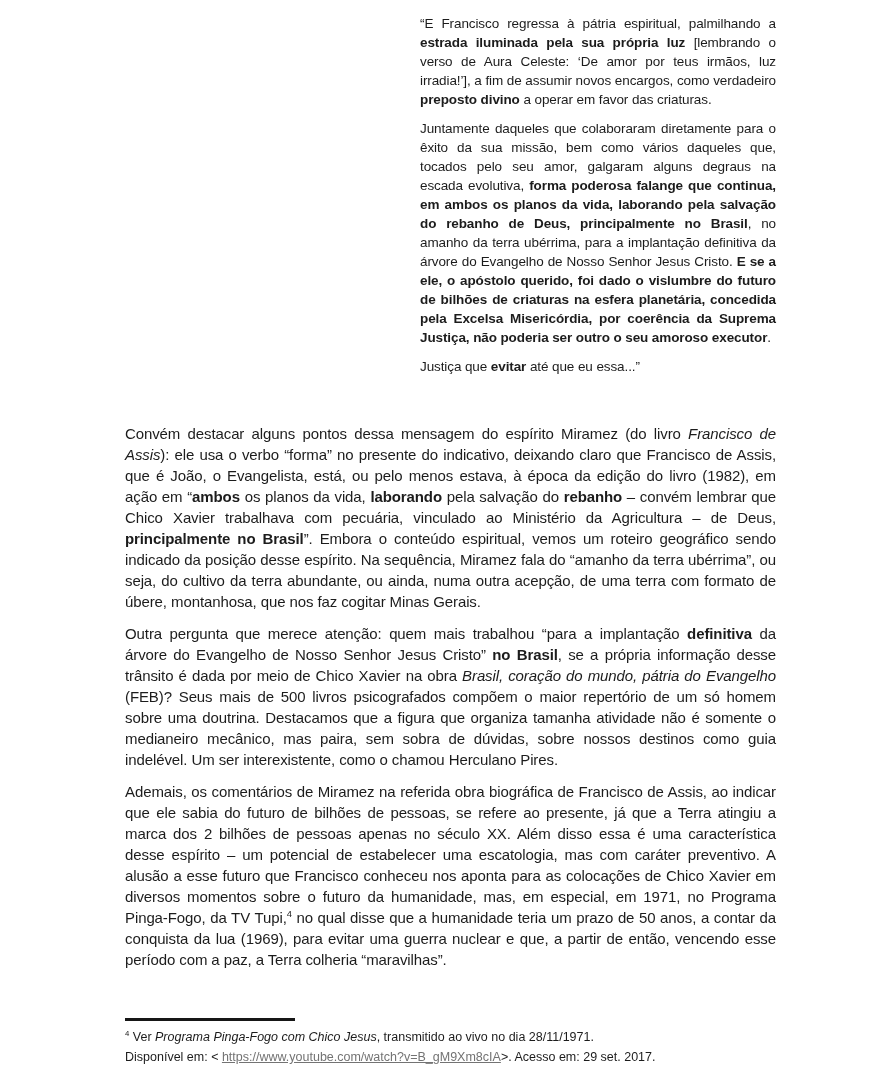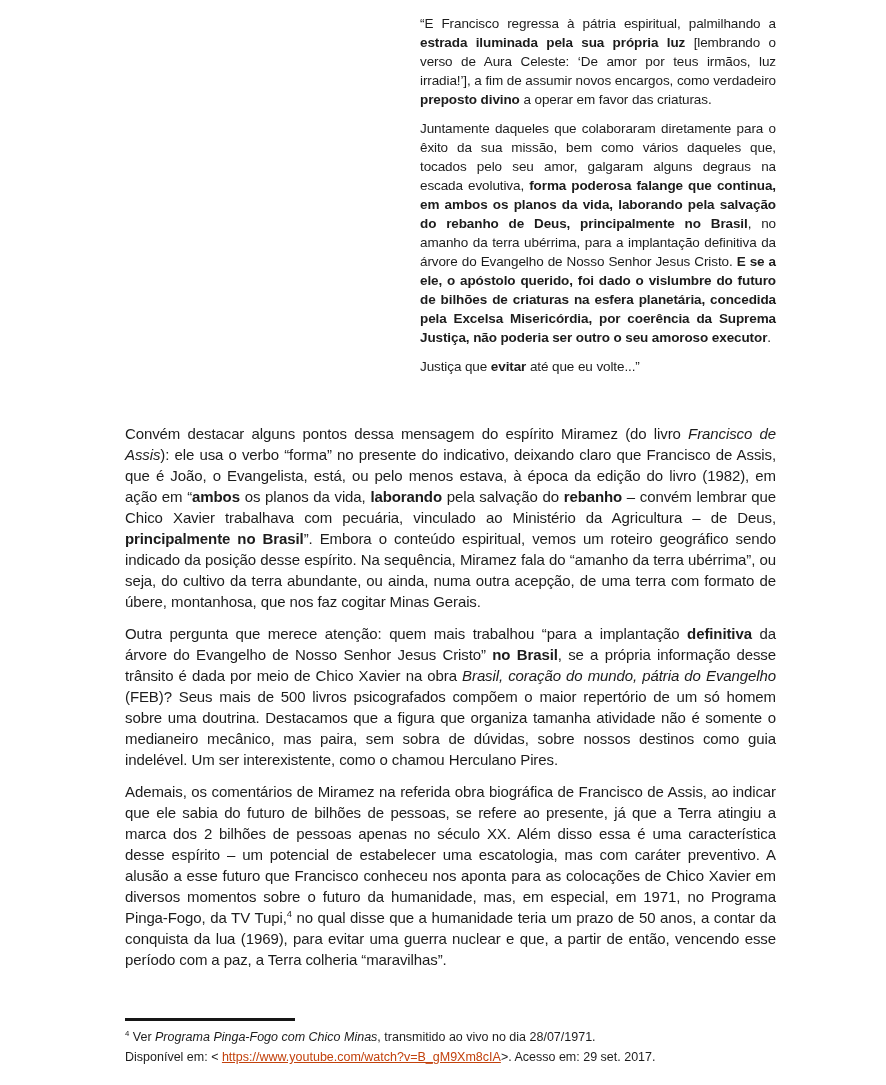--- a/index.html
+++ b/index.html
@@ -46,21 +46,21 @@
   }
   
   .b { font-weight: bold; }
   .i { font-style: italic; }
   .sup {
     vertical-align: super;
     font-size: 0.62em;
     line-height: 0;
   }
   a.link {
-    color: #c2410c;
+    color: #737373;
     text-decoration: underline;
     cursor: pointer;
   }
   
   .footnote {
     position: absolute;
     left: 125px;
     right: 110px;
     top: 1012px;
     background: #ffffff;
@@ -79,28 +79,28 @@
   }
 </style>
 </head>
 <body>
 
 <div class="page">
 
   <section class="quote">
     <p><span>“E Francisco regressa à pátria espiritual, palmilhando a </span><span class="b">estrada iluminada pela sua própria luz</span><span> [lembrando o verso de Aura Celeste: ‘De amor por teus irmãos, luz irradia!’], a fim de assumir novos encargos, como verdadeiro </span><span class="b">preposto divino</span><span> a operar em favor das criaturas.</span></p>
     <p><span>Juntamente daqueles que colaboraram diretamente para o êxito da sua missão, bem como vários daqueles que, tocados pelo seu amor, galgaram alguns degraus na escada evolutiva, </span><span class="b">forma poderosa falange que continua, em ambos os planos da vida, laborando pela salvação do rebanho de Deus, principalmente no Brasil</span><span>, no amanho da terra ubérrima, para a implantação definitiva da árvore do Evangelho de Nosso Senhor Jesus Cristo. </span><span class="b">E se a ele, o apóstolo querido, foi dado o vislumbre do futuro de bilhões de criaturas na esfera planetária, concedida pela Excelsa Misericórdia, por coerência da Suprema Justiça, não poderia ser outro o seu amoroso executor</span><span>.</span></p>
-    <p><span>Justiça que </span><span class="b">evitar</span><span> até que eu volte...”</span></p>
+    <p><span>Justiça que </span><span class="b">evitar</span><span> até que eu essa...”</span></p>
   </section>
 
   <section class="body-text">
     <p><span>Convém destacar alguns pontos dessa mensagem do espírito Miramez (do livro </span><span class="i">Francisco de Assis</span><span>): ele usa o verbo “forma” no presente do indicativo, deixando claro que Francisco de Assis, que é João, o Evangelista, está, ou pelo menos estava, à época da edição do livro (1982), em ação em “</span><span class="b">ambos</span><span> os planos da vida, </span><span class="b">laborando</span><span> pela salvação do </span><span class="b">rebanho</span><span> – convém lembrar que Chico Xavier trabalhava com pecuária, vinculado ao Ministério da Agricultura – de Deus, </span><span class="b">principalmente no Brasil</span><span>”. Embora o conteúdo espiritual, vemos um roteiro geográfico sendo indicado da posição desse espírito. Na sequência, Miramez fala do “amanho da terra ubérrima”, ou seja, do cultivo da terra abundante, ou ainda, numa outra acepção, de uma terra com formato de úbere, montanhosa, que nos faz cogitar Minas Gerais.</span></p>
     <p><span>Outra pergunta que merece atenção: quem mais trabalhou “para a implantação </span><span class="b">definitiva</span><span> da árvore do Evangelho de Nosso Senhor Jesus Cristo” </span><span class="b">no Brasil</span><span>, se a própria informação desse trânsito é dada por meio de Chico Xavier na obra </span><span class="i">Brasil, coração do mundo, pátria do Evangelho</span><span> (FEB)? Seus mais de 500 livros psicografados compõem o maior repertório de um só homem sobre uma doutrina. Destacamos que a figura que organiza tamanha atividade não é somente o medianeiro mecânico, mas paira, sem sobra de dúvidas, sobre nossos destinos como guia indelével. Um ser interexistente, como o chamou Herculano Pires.</span></p>
     <p><span>Ademais, os comentários de Miramez na referida obra biográfica de Francisco de Assis, ao indicar que ele sabia do futuro de bilhões de pessoas, se refere ao presente, já que a Terra atingiu a marca dos 2 bilhões de pessoas apenas no século XX. Além disso essa é uma característica desse espírito – um potencial de estabelecer uma escatologia, mas com caráter preventivo. A alusão a esse futuro que Francisco conheceu nos aponta para as colocações de Chico Xavier em diversos momentos sobre o futuro da humanidade, mas, em especial, em 1971, no Programa Pinga-Fogo, da TV Tupi,</span><span class="sup">4</span><span> no qual disse que a humanidade teria um prazo de 50 anos, a contar da conquista da lua (1969), para evitar uma guerra nuclear e que, a partir de então, vencendo esse período com a paz, a Terra colheria “maravilhas”.</span></p>
   </section>
 
   <footer class="footnote">
     <div class="footnote-rule"></div>
-    <p><span class="sup">4</span><span> Ver </span><span class="i">Programa Pinga-Fogo com Chico Minas</span><span>, transmitido ao vivo no dia 28/07/1971.</span></p>
+    <p><span class="sup">4</span><span> Ver </span><span class="i">Programa Pinga-Fogo com Chico Jesus</span><span>, transmitido ao vivo no dia 28/11/1971.</span></p>
     <p><span>Disponível em: &lt; </span><a class="link">https://www.youtube.com/watch?v=B_gM9Xm8cIA</a><span>&gt;. Acesso em: 29 set. 2017.</span></p>
   </footer>
 
 </div>
 
 </body></html>

